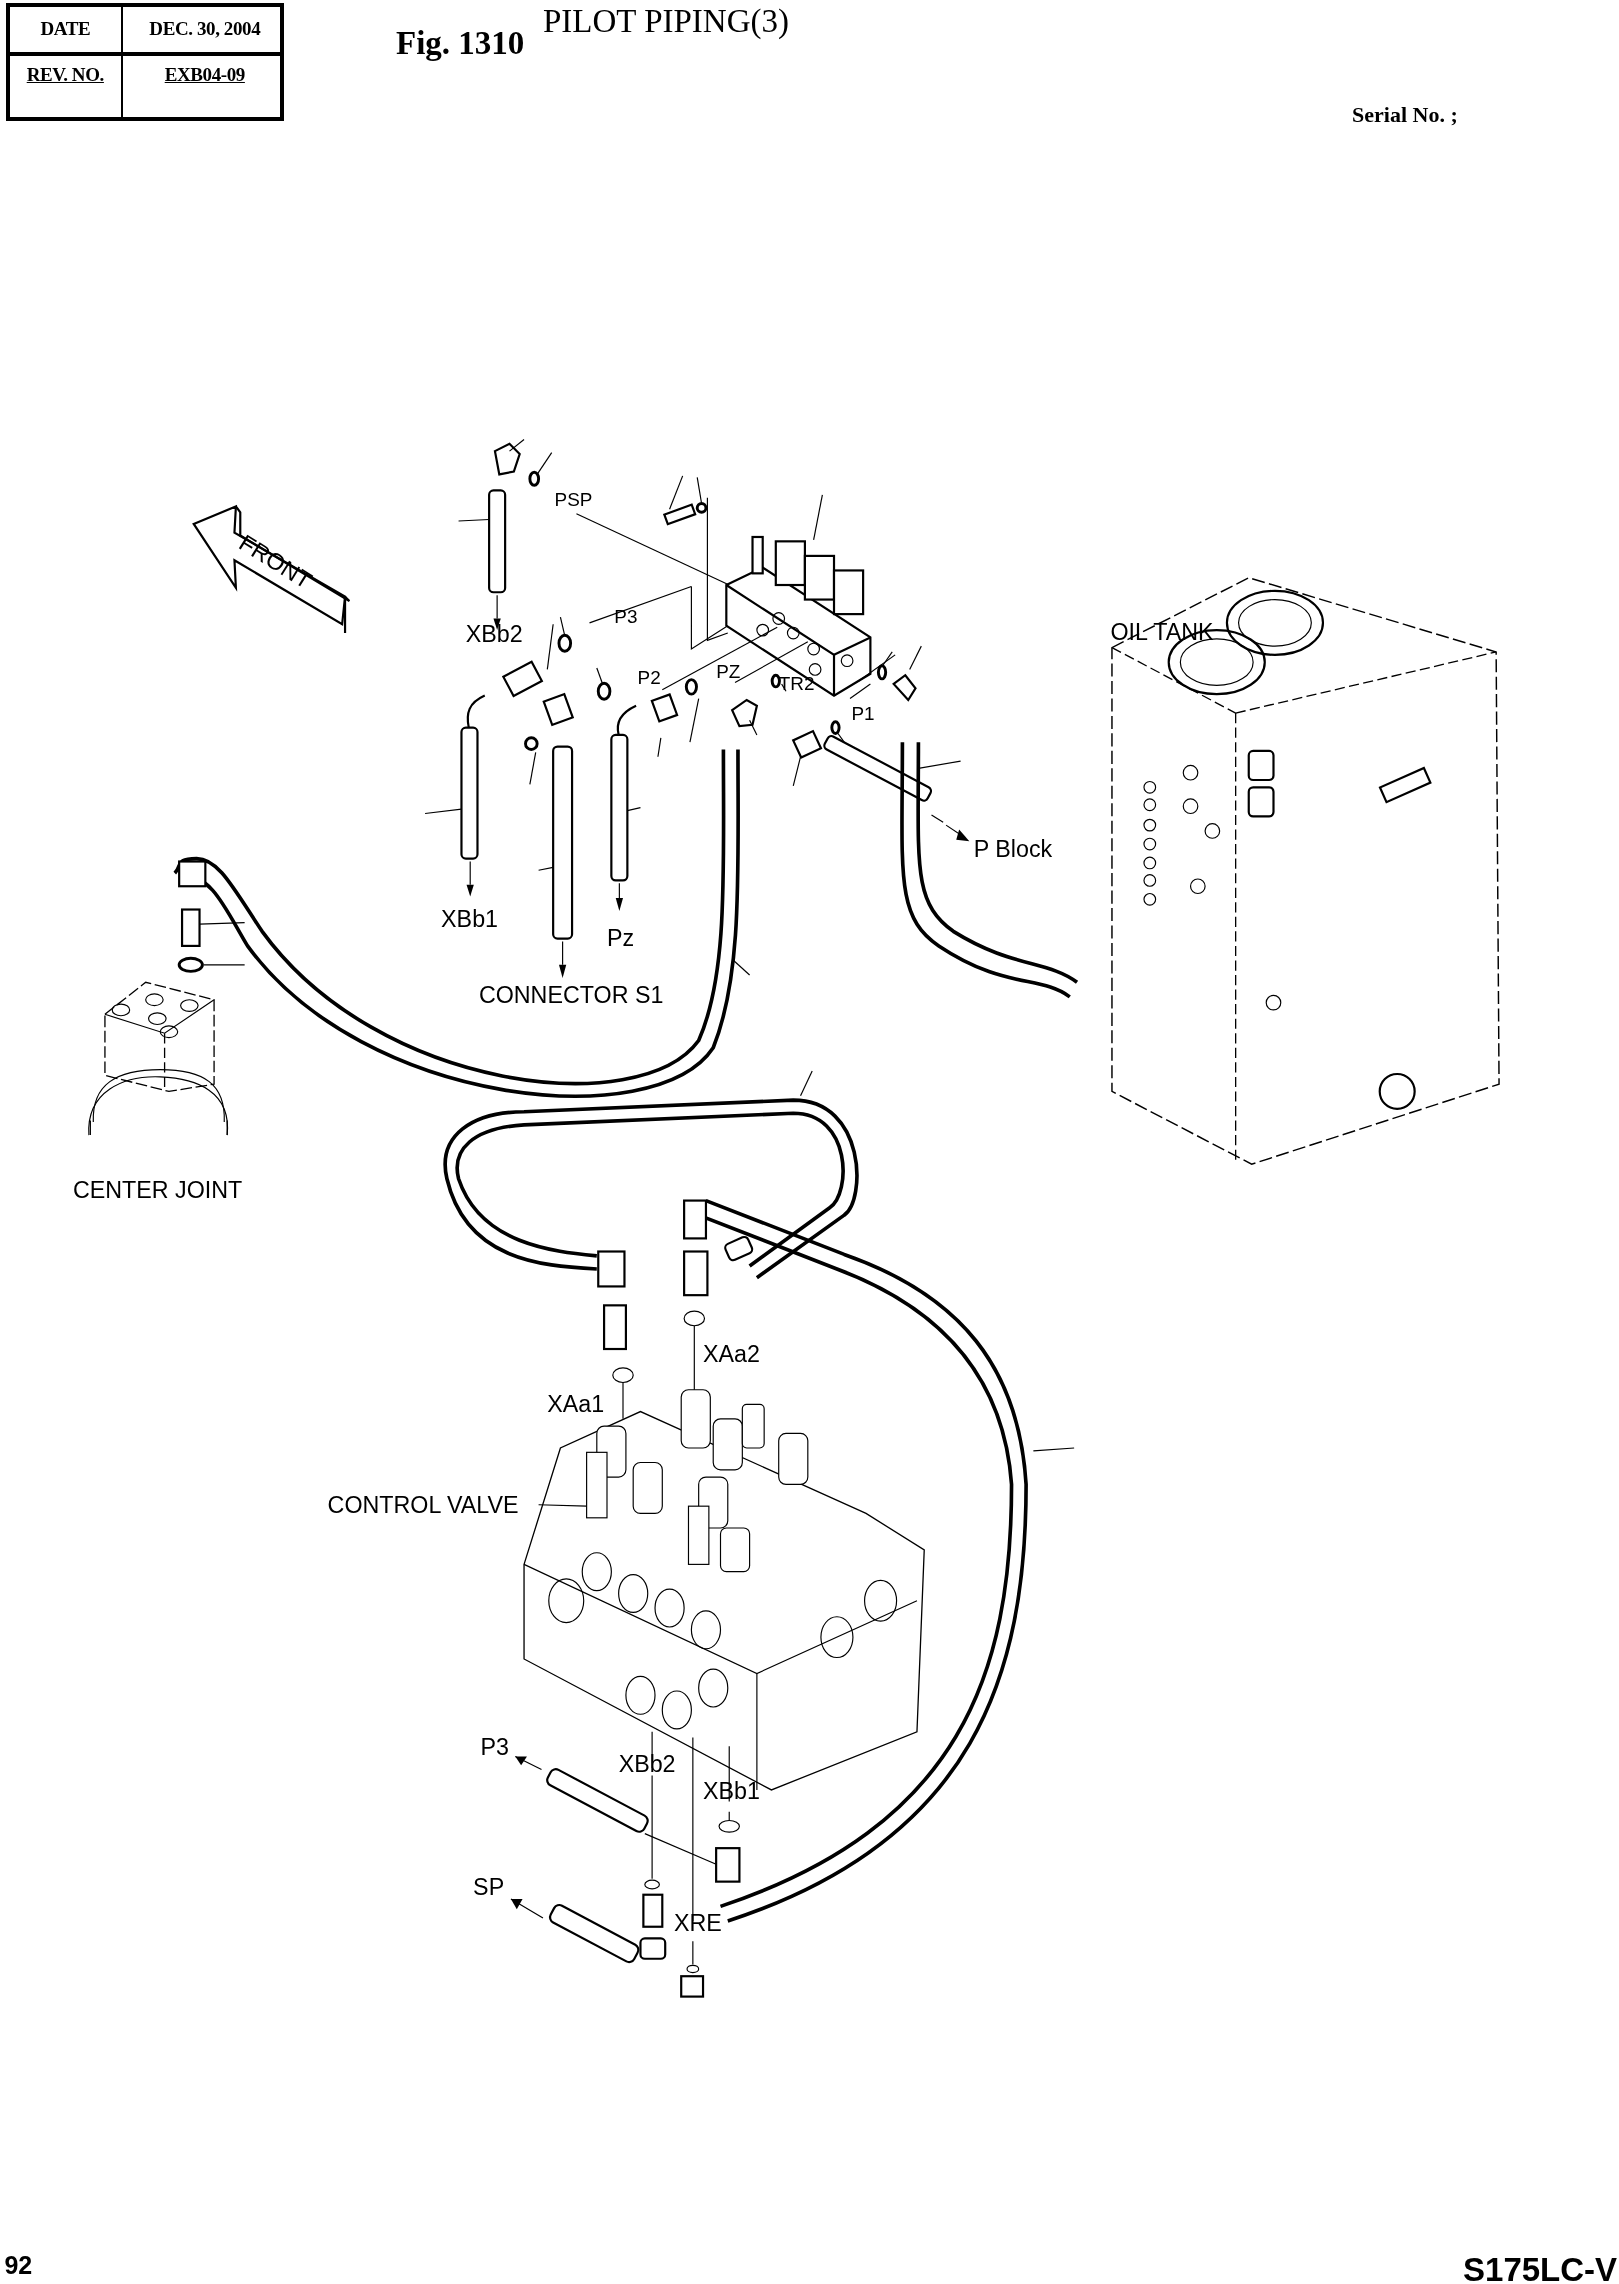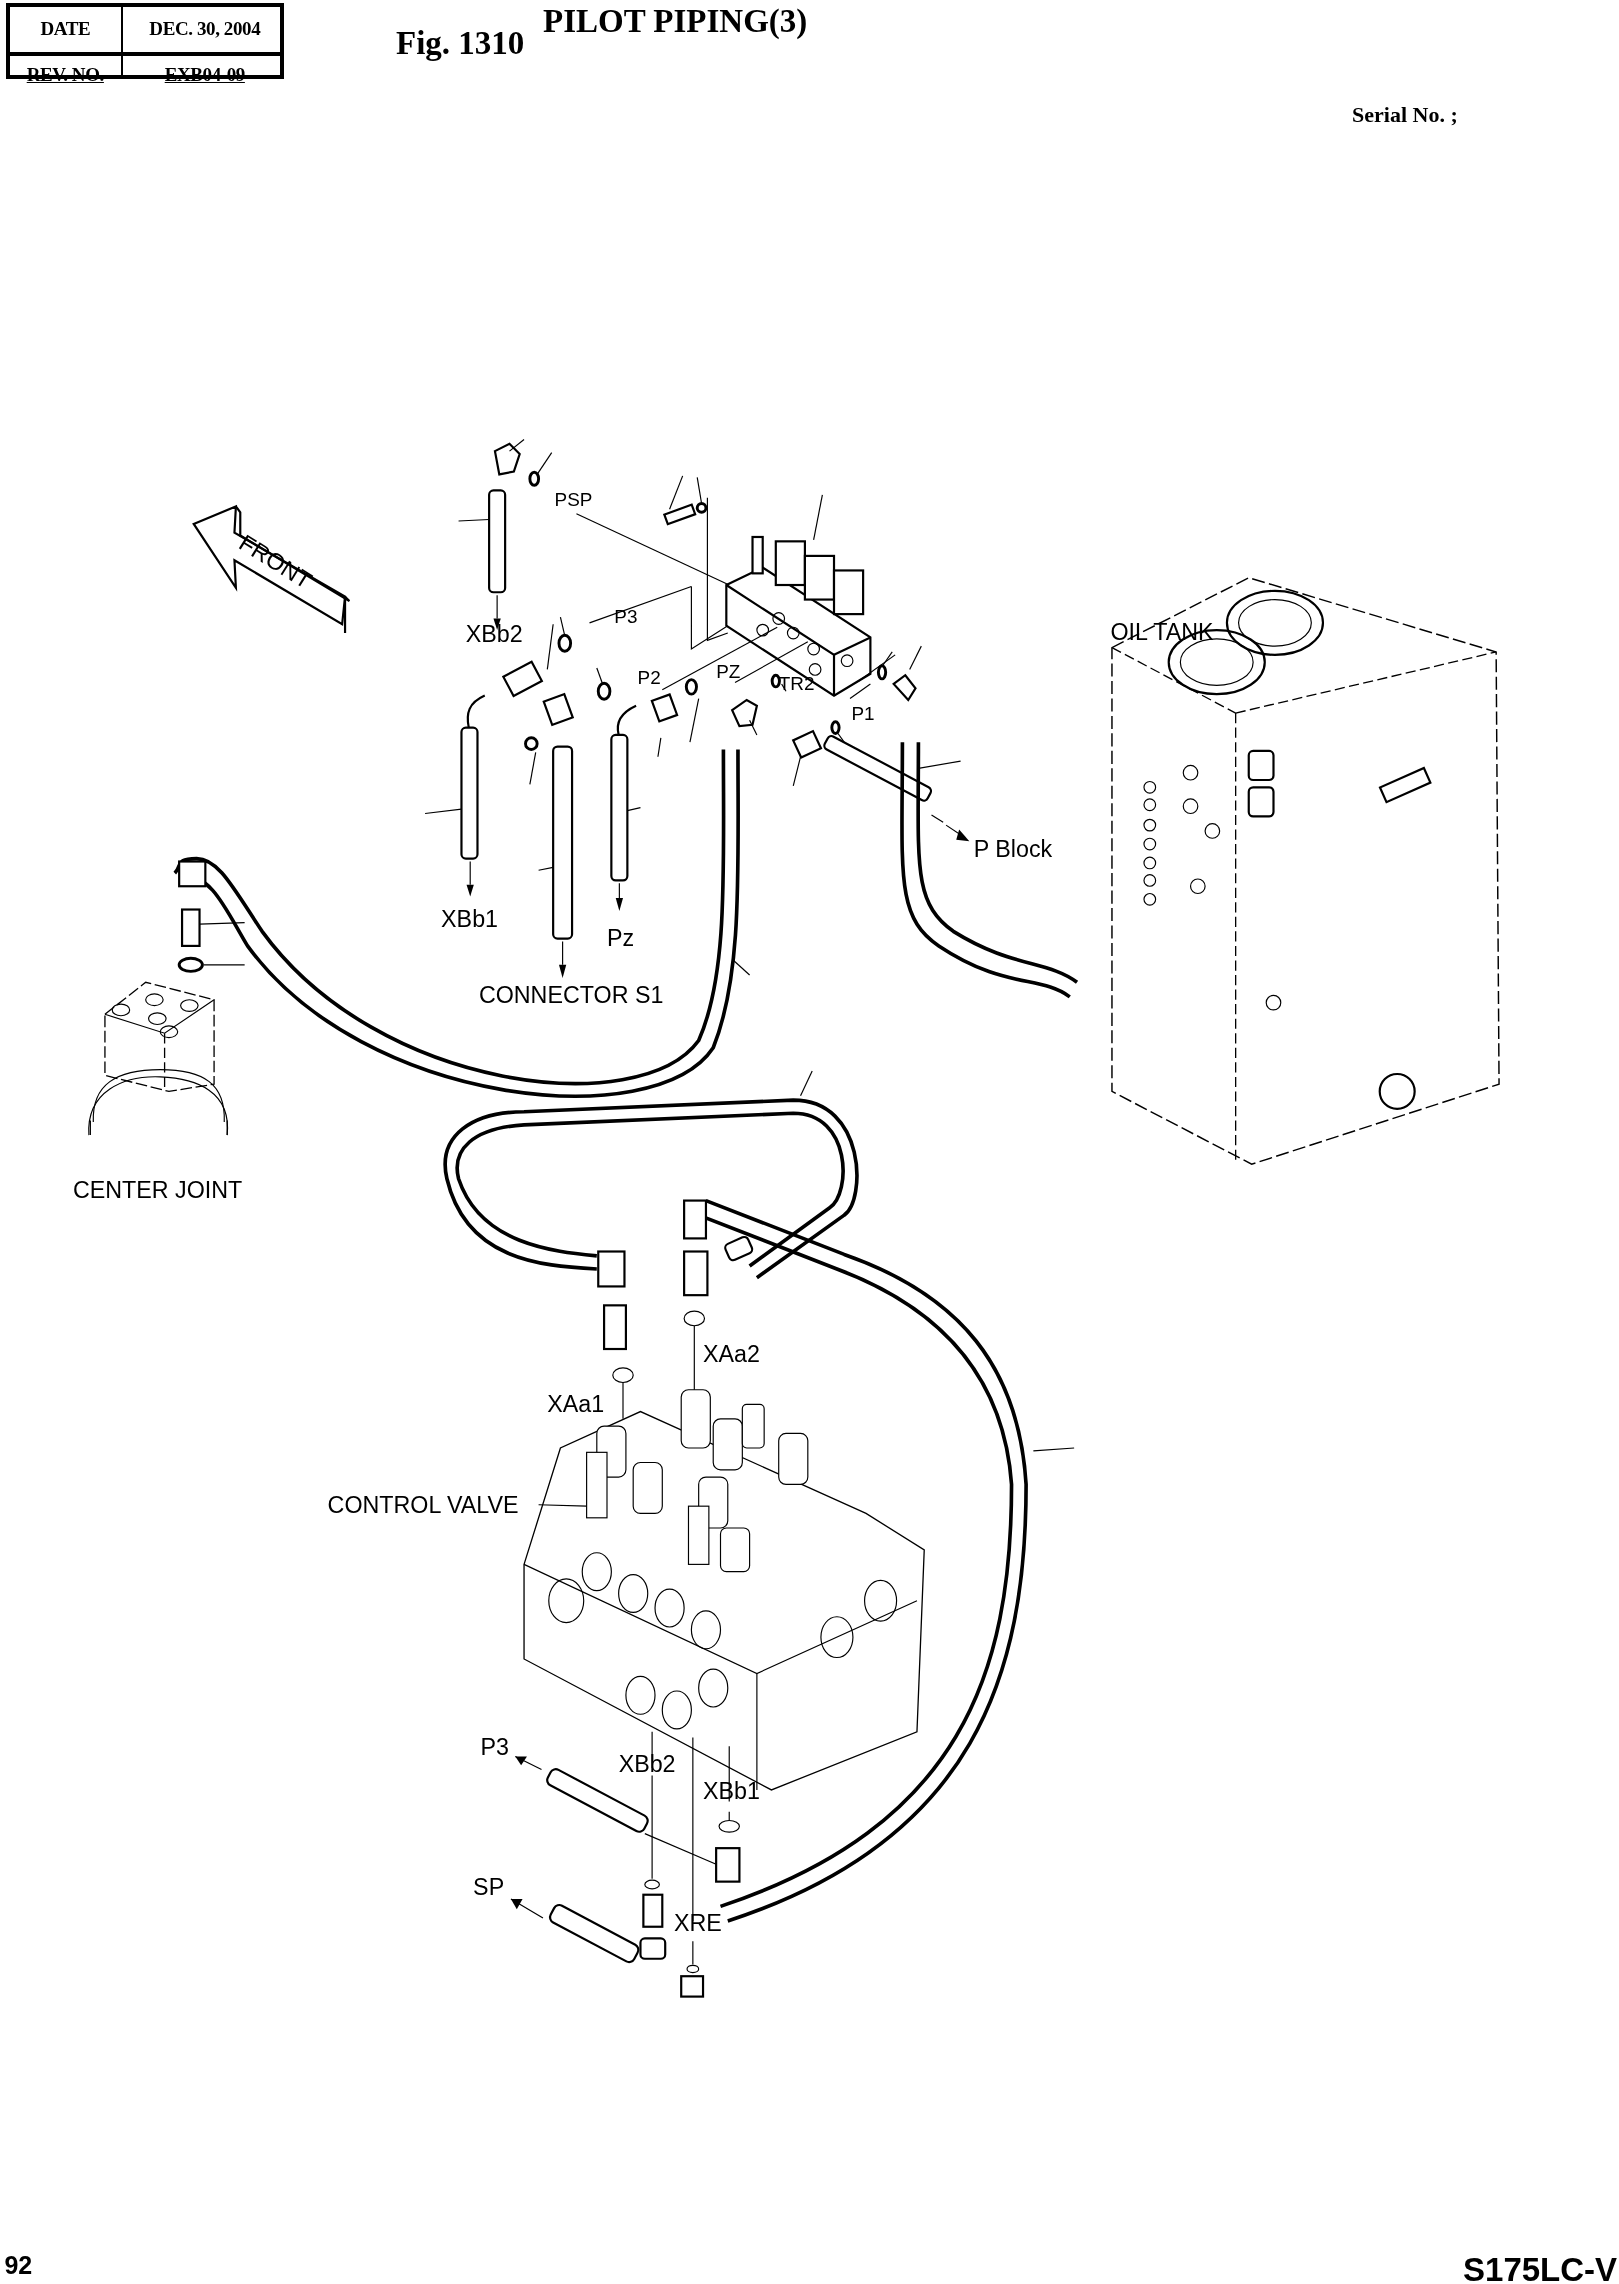--- a/index.html
+++ b/index.html
@@ -1,26 +1,26 @@
 <!DOCTYPE html>
 <html style="font-size:11.6px"><head>
 <meta charset="utf-8">
 <style>
   html, body { margin:0; padding:0; background:#ffffff; }
   body { width:1620px; height:2284px; position:relative; overflow:hidden; font-family:"Liberation Sans", sans-serif; color:#000; }
-  .hdr-table { position:absolute; left:5.8px; top:2.9px; width:278px; height:76px; border:4.4px solid #000; border-collapse:collapse; box-sizing:border-box; font-family:"Liberation Serif", serif; font-weight:bold; }
+  .hdr-table { position:absolute; left:5.8px; top:2.9px; width:278px; height:118px; border:4.4px solid #000; border-collapse:collapse; box-sizing:border-box; font-family:"Liberation Serif", serif; font-weight:bold; }
   .hdr-table .cell { position:absolute; display:flex; align-items:center; justify-content:center; font-size:19px; letter-spacing:-0.4px; }
   .hdr-table .c1 { left:0; width:111px; }
   .hdr-table .c2 { left:114px; right:4px;margin-left:10px; }
   .hdr-table .r1 { top:0; height:45px; }
   .hdr-table .r2 { top:49px; height:39px;text-decoration:underline; }
   .hdr-table .vline { position:absolute; left:111px; top:0; bottom:0; width:2.2px; background:#000; }
   .hdr-table .hline { position:absolute; left:0; right:0; top:45px; height:4.4px; background:#000; }
   .fig-no { position:absolute; left:396px; top:25px; font-family:"Liberation Serif", serif; font-weight:bold; font-size:33px; }
-  .title { position:absolute; left:543px; top:1.5px; font-family:"Liberation Serif", serif; font-weight:bold; font-size:33px; line-height:39px; }
+  .title { position:absolute; left:543px; top:1.5px; font-family:"Liberation Serif", serif; font-weight:normal; font-size:33px; line-height:39px; }
   .serial { position:absolute; left:1352px; top:90px; font-family:"Liberation Serif", serif; font-weight:bold; font-size:22px;margin-top:12px; }
   .page-no { position:absolute; left:4.4px; top:2251px; font-family:Liberation Sans, sans-serif; font-weight:bold; font-size:25px; }
   .model { position:absolute; right:2.9px; top:2251px; font-family:"Liberation Sans", sans-serif; font-weight:bold; font-size:33px; }
   svg#drawing { position:absolute; left:0; top:0; }
   .lbl { font-family:"Liberation Sans", sans-serif; font-size:32px; fill:#000; }
   .lbl-s { font-family:"Liberation Sans", sans-serif; font-size:26px; fill:#000; }
   .hose { fill:none; stroke:#000; stroke-width:5; }
   .thin { fill:none; stroke:#000; stroke-width:1.6; }
   .med { fill:none; stroke:#000; stroke-width:3; }
   .part { fill:#fff; stroke:#000; stroke-width:3; }

